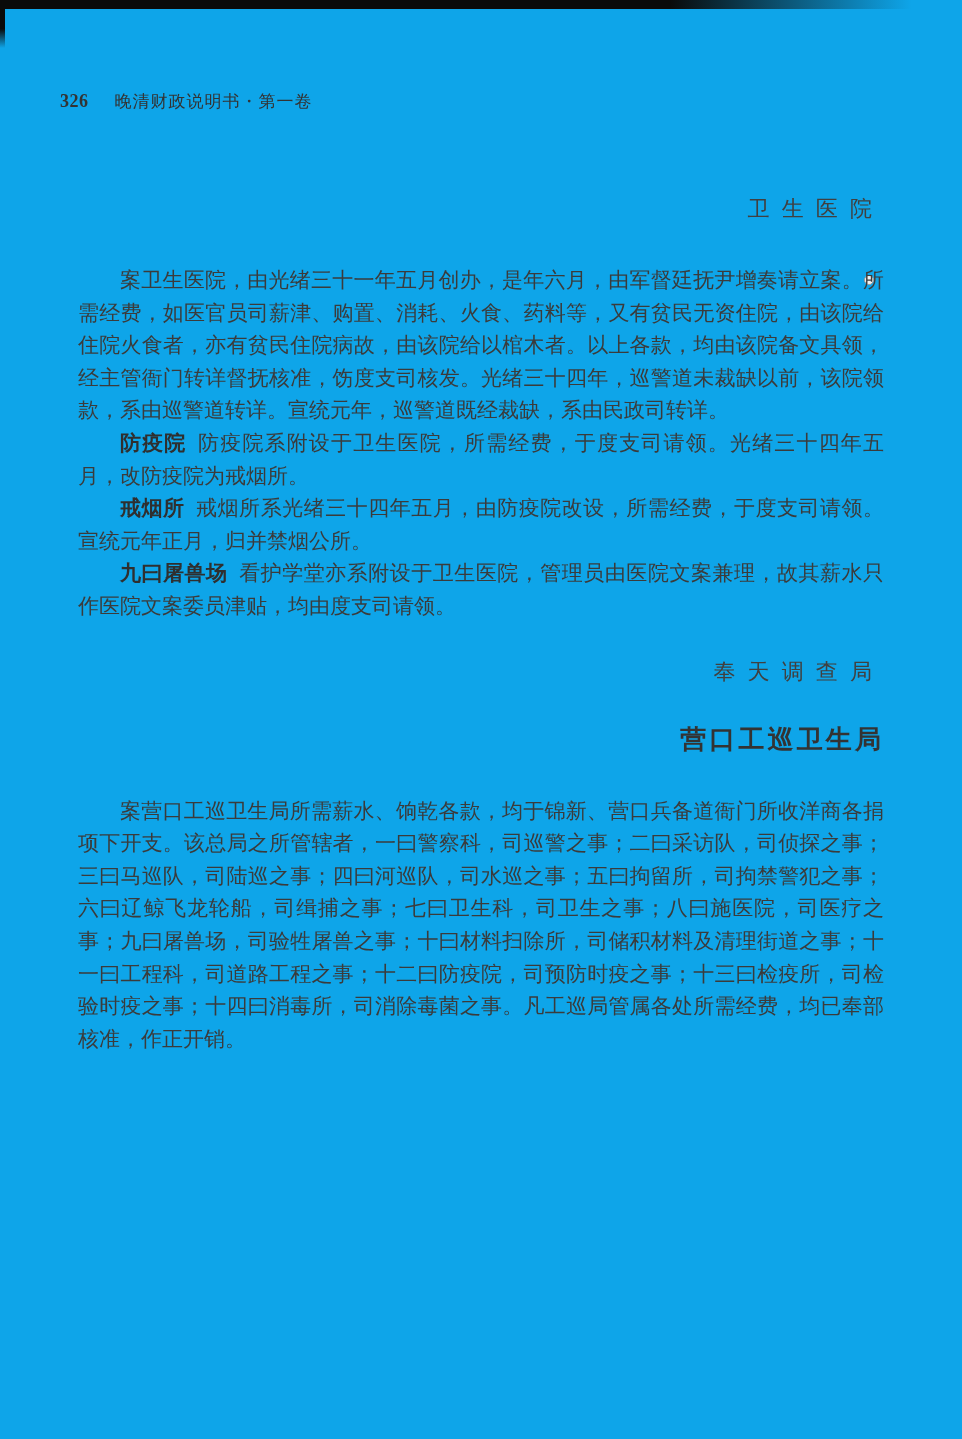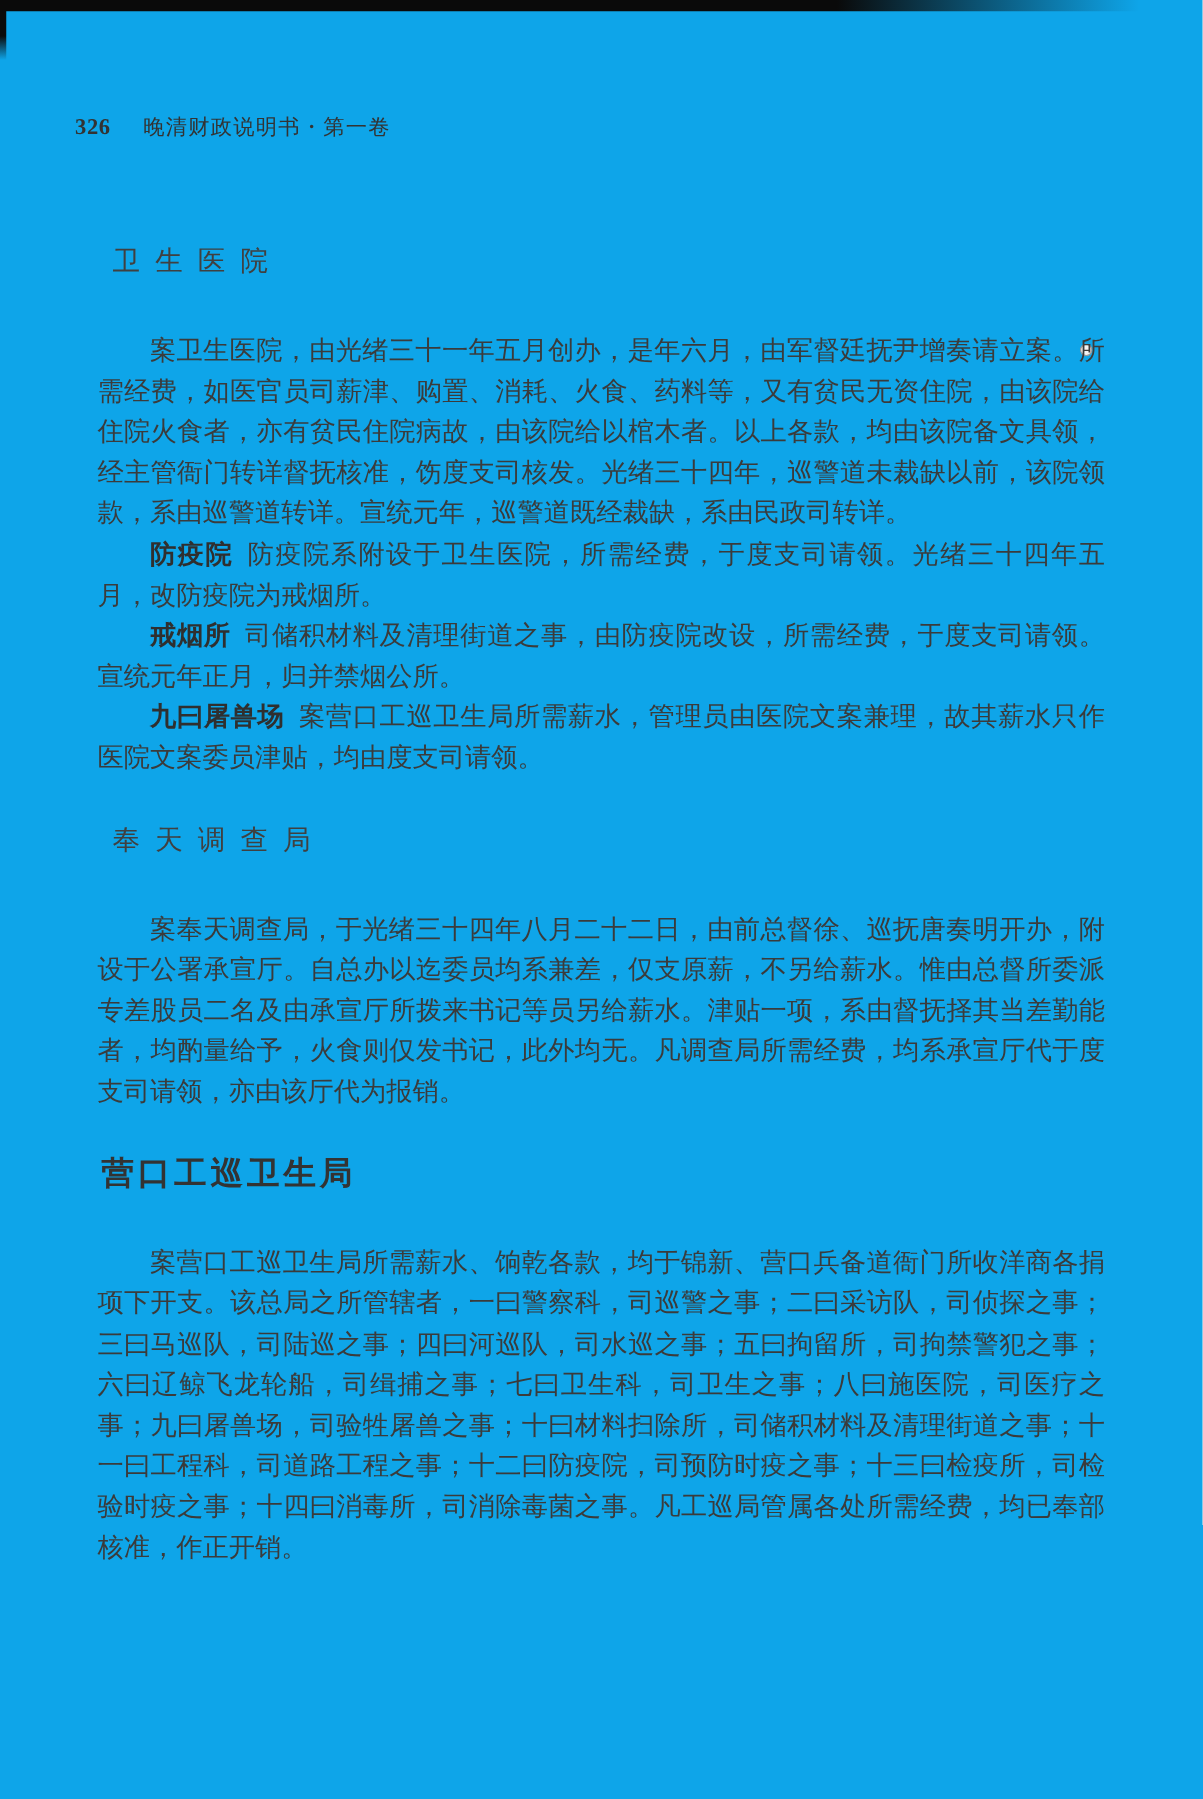--- a/index.html
+++ b/index.html
@@ -61,21 +61,21 @@
     left: 78px;
     width: 806px;
     font-size: 21px;
     line-height: 32.6px;
     text-align: justify;
   }
   .sec-title {
     font-size: 22px;
     font-weight: normal;
     color: #404040;
-    text-align: left;
+    text-align: right;
     margin: 36px 0 42px 0;
     line-height: 26px;
     font-family: Liberation Serif, serif;
   }
   .sec-title.spaced { letter-spacing: 0.55em; text-indent: 0.55em; }
   section:first-of-type .sec-title { margin-top: 84px; }
   .sec-title.heavy {
     font-weight: bold;
     color: #333;
     letter-spacing: 0.12em;
@@ -105,27 +105,26 @@
   <header class="running-head">
     <span class="pagenum">326</span><span class="booktitle">晚清财政说明书・第一卷</span>
   </header>
 
   <main class="content">
 
     <section>
       <h2 class="sec-title spaced">卫生医院</h2>
       <p class="para"><span>案卫生医院，由光绪三十一年五月创办，是年六月，由军督廷抚尹增奏请立案。所需经费，如医官员司薪津、购置、消耗、火食、药料等，又有贫民无资住院，由该院给住院火食者，亦有贫民住院病故，由该院给以棺木者。以上各款，均由该院备文具领，经主管衙门转详督抚核准，饬度支司核发。光绪三十四年，巡警道未裁缺以前，该院领款，系由巡警道转详。宣统元年，巡警道既经裁缺，系由民政司转详。</span></p>
       <p class="para"><b class="lead">防疫院</b><span>防疫院系附设于卫生医院，所需经费，于度支司请领。光绪三十四年五月，改防疫院为戒烟所。</span></p>
-      <p class="para"><b class="lead">戒烟所</b><span>司储积材料及清理街道之事，由防疫院改设，所需经费，于度支司请领。宣统元年正月，归并禁烟公所。</span></p>
-      <p class="para"><b class="lead">九曰屠兽场</b><span>案营口工巡卫生局所需薪水，管理员由医院文案兼理，故其薪水只作医院文案委员津贴，均由度支司请领。</span></p>
+      <p class="para"><b class="lead">戒烟所</b><span>戒烟所系光绪三十四年五月，由防疫院改设，所需经费，于度支司请领。宣统元年正月，归并禁烟公所。</span></p>
+      <p class="para"><b class="lead">九曰屠兽场</b><span>看护学堂亦系附设于卫生医院，管理员由医院文案兼理，故其薪水只作医院文案委员津贴，均由度支司请领。</span></p>
     </section>
 
     <section>
       <h2 class="sec-title spaced">奉天调查局</h2>
-      <p class="para"><span>案奉天调查局，于光绪三十四年八月二十二日，由前总督徐、巡抚唐奏明开办，附设于公署承宣厅。自总办以迄委员均系兼差，仅支原薪，不另给薪水。惟由总督所委派专差股员二名及由承宣厅所拨来书记等员另给薪水。津贴一项，系由督抚择其当差勤能者，均酌量给予，火食则仅发书记，此外均无。凡调查局所需经费，均系承宣厅代于度支司请领，亦由该厅代为报销。</span></p>
     </section>
 
     <section>
       <h2 class="sec-title heavy">营口工巡卫生局</h2>
       <p class="para"><span>案营口工巡卫生局所需薪水、饷乾各款，均于锦新、营口兵备道衙门所收洋商各捐项下开支。该总局之所管辖者，一曰警察科，司巡警之事；二曰采访队，司侦探之事；三曰马巡队，司陆巡之事；四曰河巡队，司水巡之事；五曰拘留所，司拘禁警犯之事；六曰辽鲸飞龙轮船，司缉捕之事；七曰卫生科，司卫生之事；八曰施医院，司医疗之事；九曰屠兽场，司验牲屠兽之事；十曰材料扫除所，司储积材料及清理街道之事；十一曰工程科，司道路工程之事；十二曰防疫院，司预防时疫之事；十三曰检疫所，司检验时疫之事；十四曰消毒所，司消除毒菌之事。凡工巡局管属各处所需经费，均已奉部核准，作正开销。</span></p>
     </section>
 
   </main>
 </div>
 

